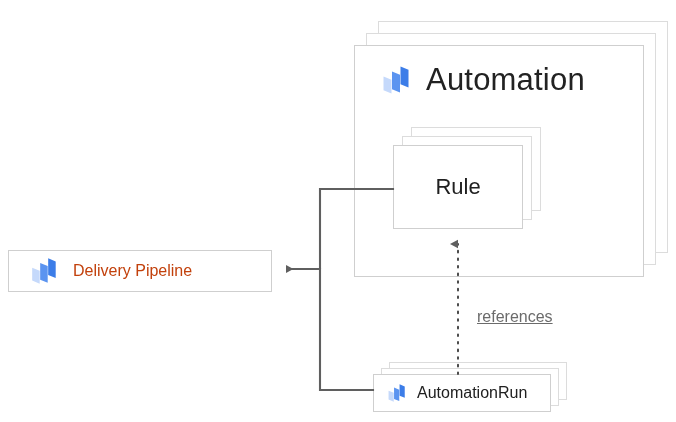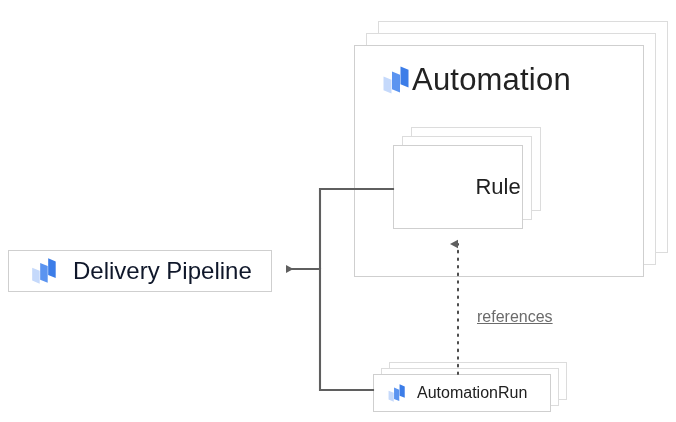--- a/index.html
+++ b/index.html
@@ -34,20 +34,21 @@
   .auto-back  { left: 378px; top: 21px; width: 290px; height: 232px; }
   .auto-mid   { left: 366px; top: 33px; width: 290px; height: 232px; }
   .auto-front { left: 354px; top: 45px; width: 290px; height: 232px; }
 
   .auto-header {
     position: absolute;
     left: 378px;
     top: 62px;
     display: flex;
     align-items: center;
+    gap: 14px;
   }
   .auto-title {
     font-size: 31px;
     color: #222222;
     letter-spacing: .2px;
     white-space: nowrap;
   }
 
   
   .rule-back  { left: 411px; top: 127px; width: 130px; height: 84px; }
@@ -57,41 +58,40 @@
     position: absolute;
     left: 393px;
     top: 145px;
     width: 130px;
     height: 84px;
     display: flex;
     align-items: center;
     justify-content: center;
     font-size: 22px;
     color: #202020;
-    padding-left: 40px;
   }
 
   
   .dp-box {
     position: absolute;
     left: 8px;
     top: 250px;
     width: 264px;
     height: 42px;
     background: #ffffff;
     border: 1px solid #cfcfcf;
     box-sizing: border-box;
     display: flex;
     align-items: center;
     gap: 14px;
     padding-left: 18px;
   }
   .dp-label {
-    font-size: 24px;
-    color: #0f172a;
+    font-size: 16px;
+    color: #c2410c;
     white-space: nowrap;
   }
 
   
   .ar-back  { left: 389px; top: 362px; width: 178px; height: 38px; }
   .ar-mid   { left: 381px; top: 368px; width: 178px; height: 38px; }
   .ar-front { left: 373px; top: 374px; width: 178px; height: 38px; }
   .ar-content {
     position: absolute;
     left: 373px;

